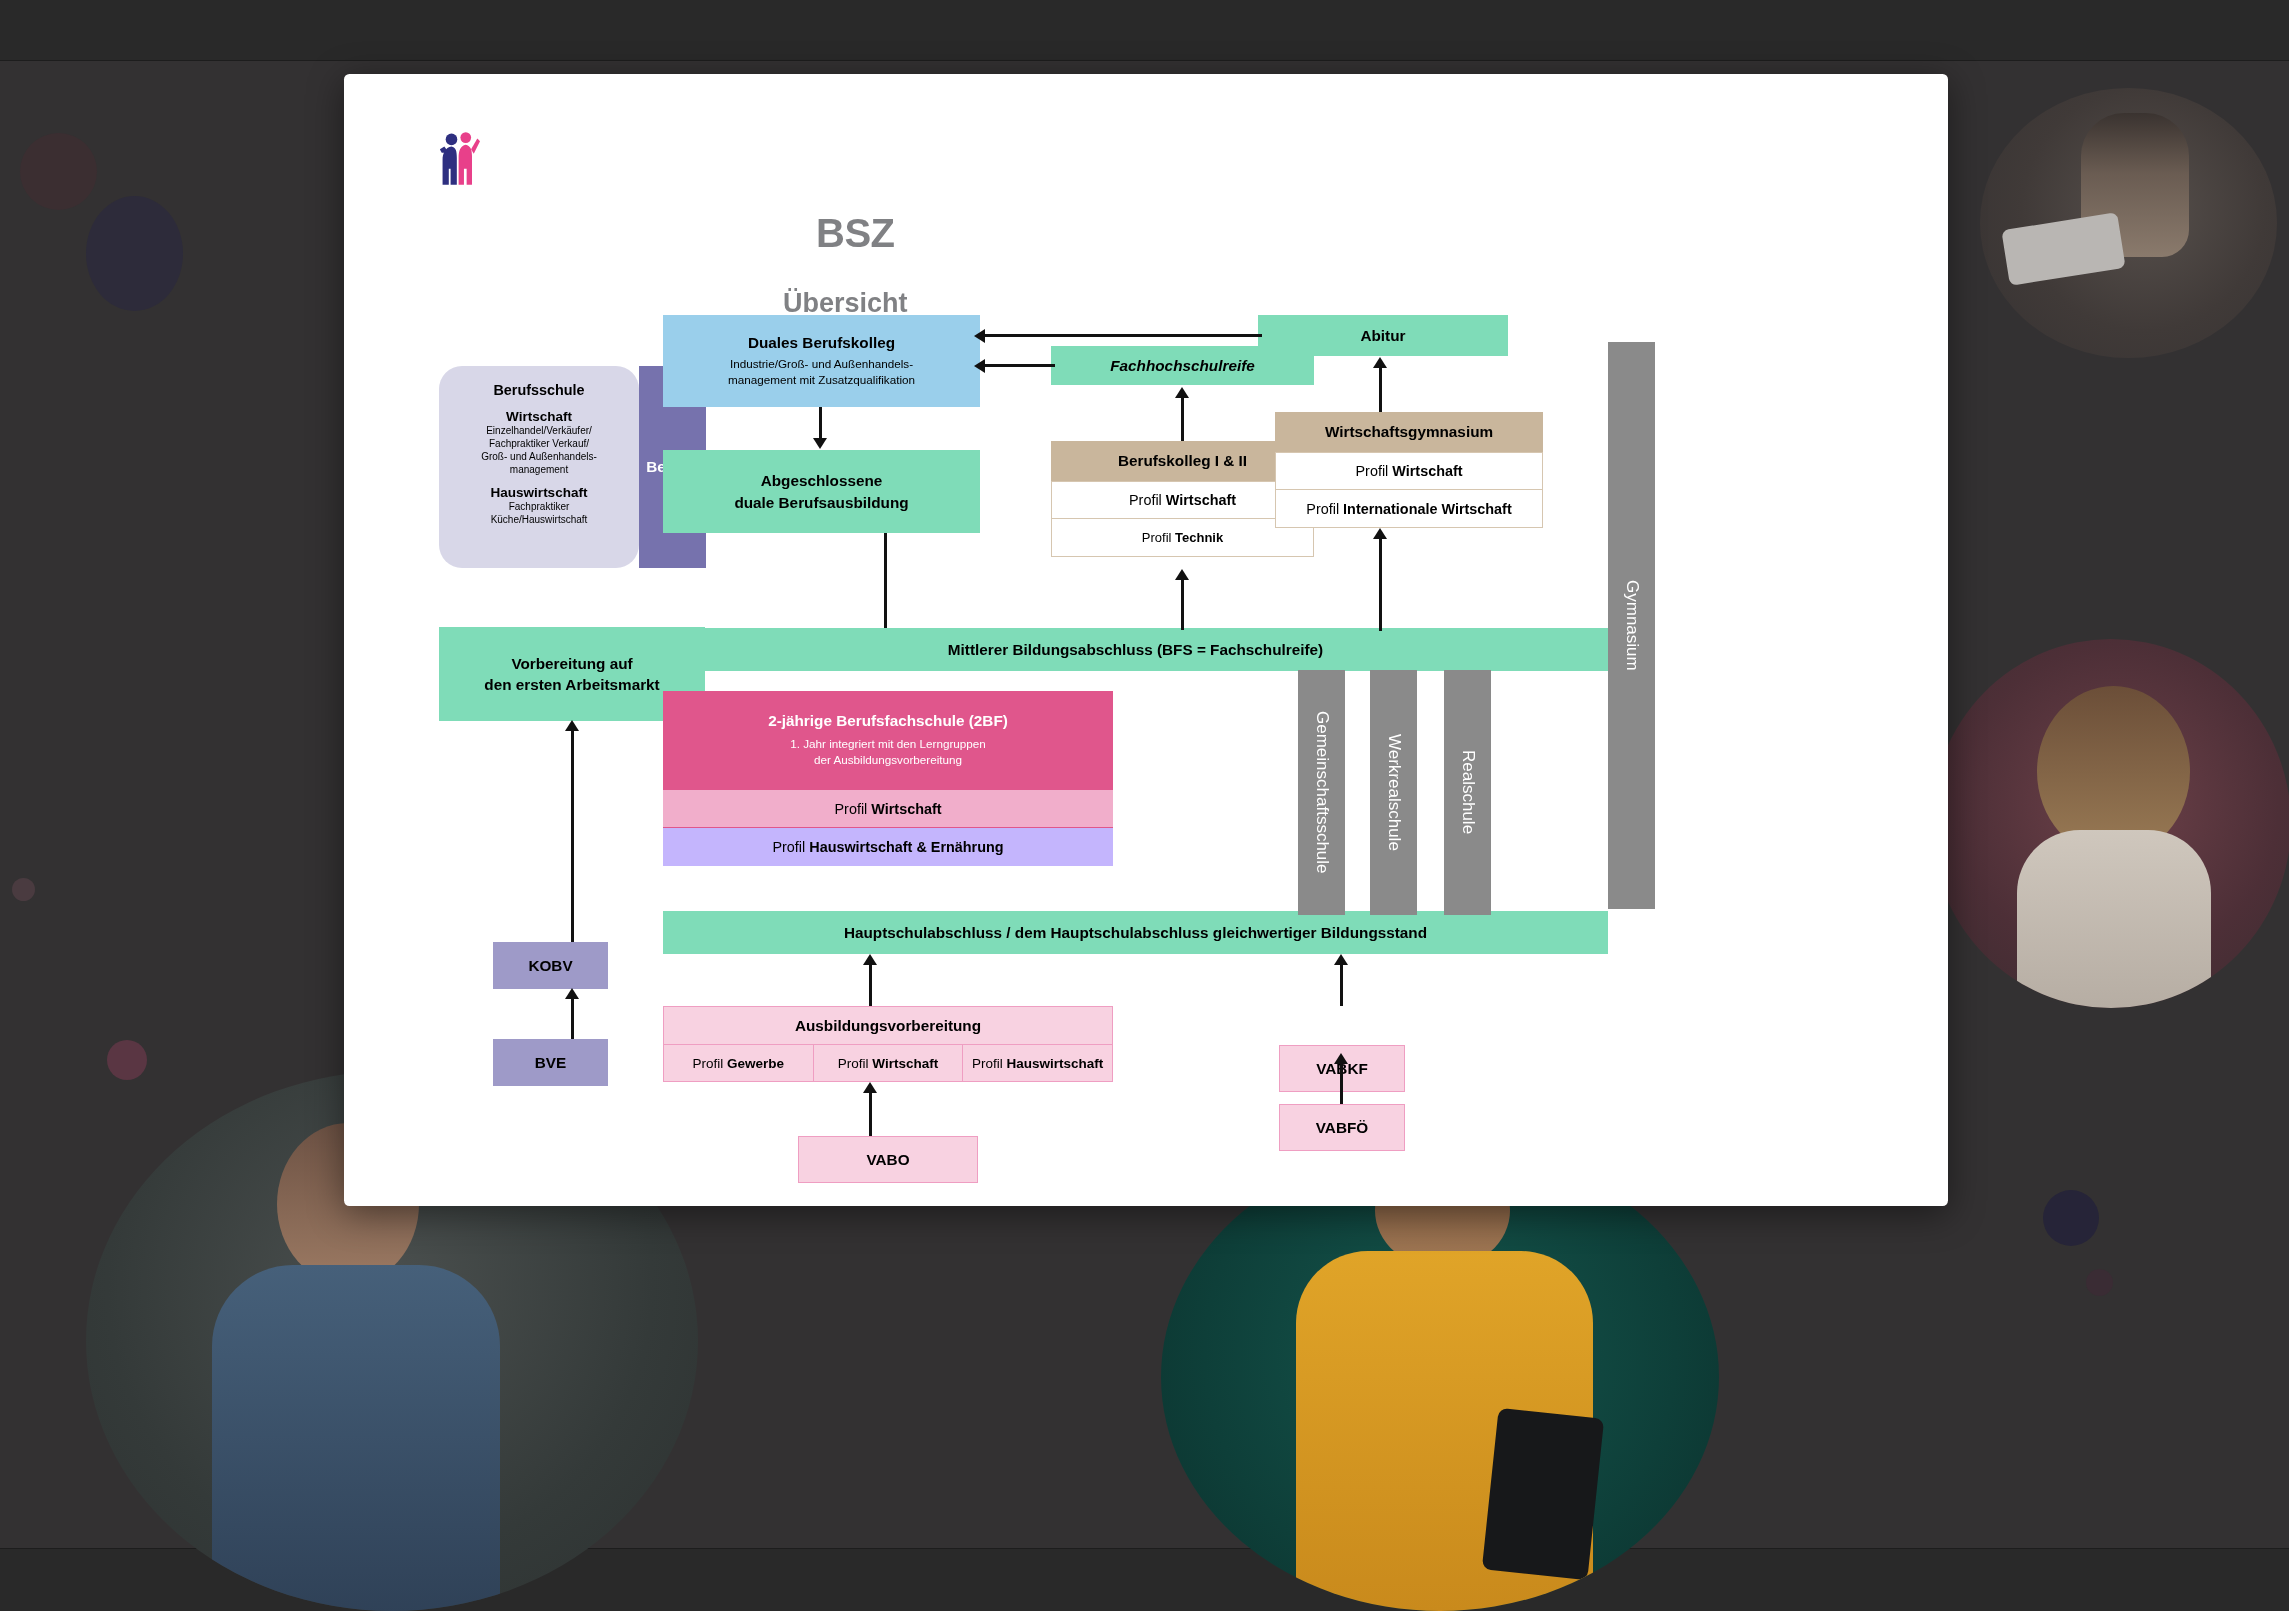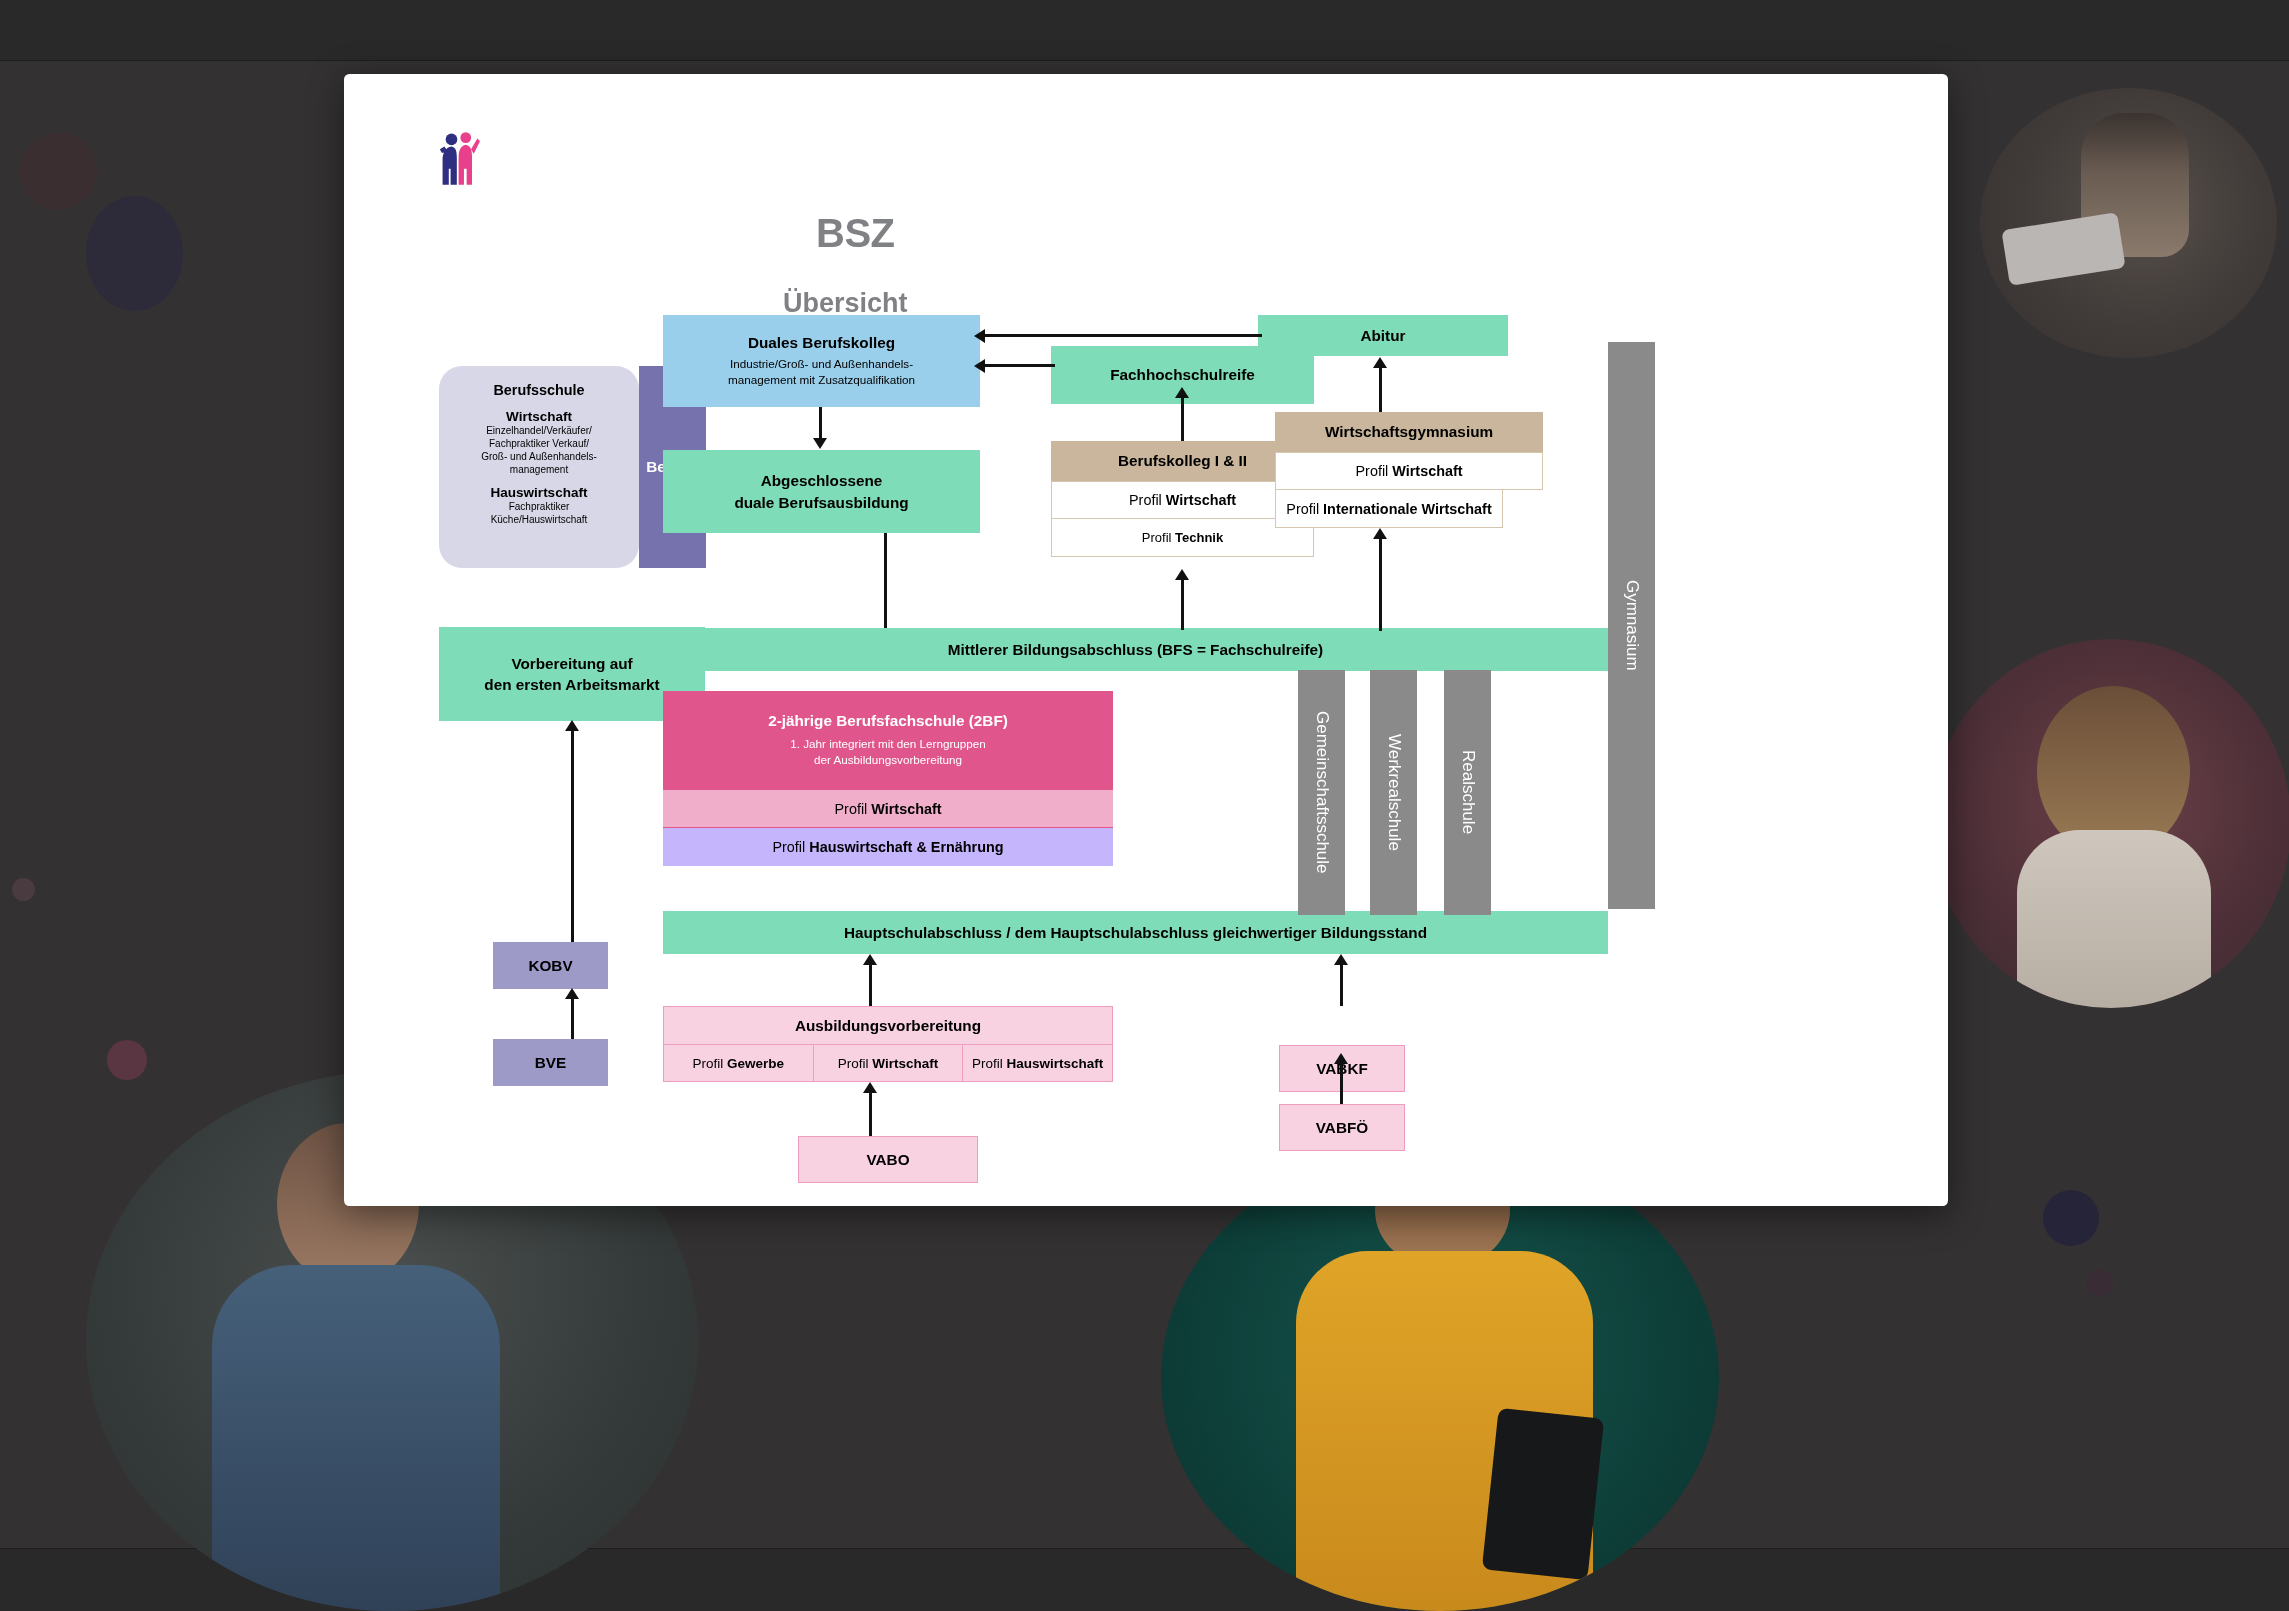--- a/index.html
+++ b/index.html
@@ -253,21 +253,21 @@
 
     <div class="arrow" style="left:519px;top:1008px;width:16px;height:54px;">
       <div class="line" style="left:6.3px;top:10.8px;width:2.7px;height:43px;"></div>
       <div class="head head-up" style="left:0;top:0;"></div>
     </div>
 
     <div class="box pinklt" style="left:454px;top:1062px;width:180px;height:47px;">
       <div class="b-title" style="font-size:15.3px;">VABO</div>
     </div>
 
-    <div class="box mint" style="left:707px;top:272px;width:263px;height:58px;">
+    <div class="box mint" style="left:707px;top:272px;width:263px;height:39px;font-style:italic;">
       <div class="b-title" style="font-size:15.3px;">Fachhochschulreife</div>
     </div>
 
     <div class="arrow" style="left:630px;top:285px;width:81px;height:14.4px;">
       <div class="line" style="left:10.8px;top:5.4px;width:70px;height:2.7px;"></div>
       <div class="head head-left" style="left:0;top:0;"></div>
     </div>
 
     <div class="arrow" style="left:831px;top:313px;width:16px;height:54px;">
       <div class="line" style="left:6.3px;top:10.8px;width:2.7px;height:43px;"></div>
@@ -308,21 +308,21 @@
     </div>
 
     <div class="box tan" style="left:931px;top:338px;width:268px;height:40px;">
       <div class="b-title" style="font-size:15.3px;">Wirtschaftsgymnasium</div>
     </div>
     <div class="box tanlt" style="left:931px;top:378px;width:268px;height:38px;">
       <div style="font-size:14.4px;">
         <span>Profil </span><b>Wirtschaft</b>
       </div>
     </div>
-    <div class="box tanlt" style="left:931px;top:416px;width:228px;height:38px;border-top:0;">
+    <div class="box tanlt" style="left:931px;top:416px;width:268px;height:38px;border-top:0;">
       <div style="font-size:14.4px;">
         <span>Profil </span><b>Internationale Wirtschaft</b>
       </div>
     </div>
 
     <div class="arrow" style="left:1029px;top:454px;width:16px;height:103px;">
       <div class="line" style="left:6.3px;top:10.8px;width:2.7px;height:92px;"></div>
       <div class="head head-up" style="left:0;top:0;"></div>
     </div>
 

